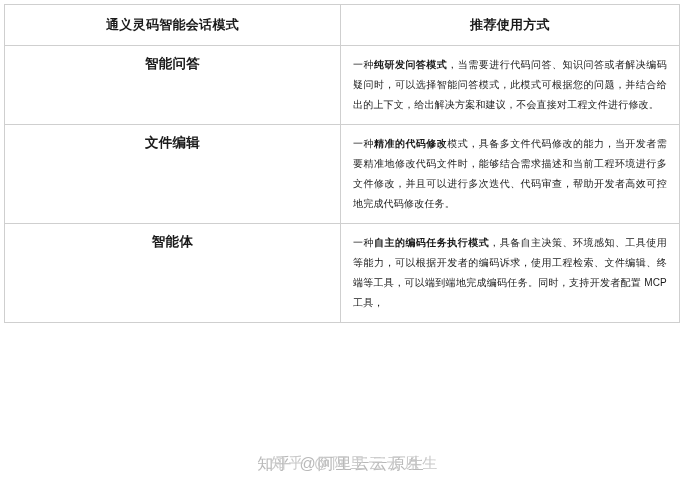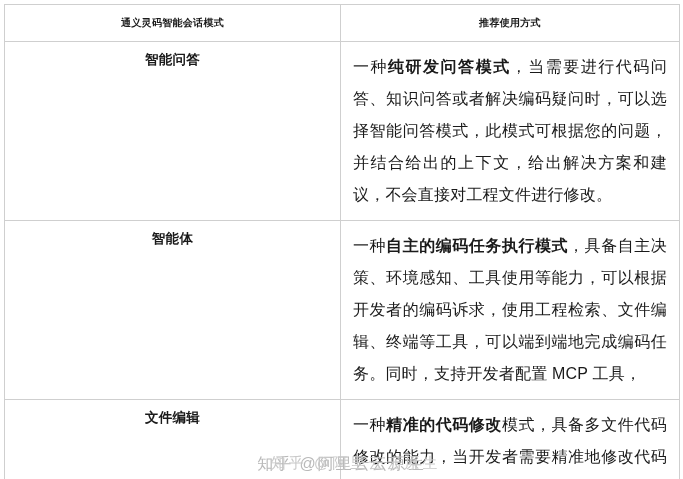--- a/index.html
+++ b/index.html
@@ -33,34 +33,34 @@
 
   table.mode-table th,
   table.mode-table td {
     border: 1px solid #cfcfcf;
     vertical-align: top;
     padding: 9px 12px;
   }
   table.mode-table thead th {
     text-align: center;
     font-weight: bold;
-    font-size: 10px;
+    font-size: 13px;
     padding: 11px 12px;
     letter-spacing: 0.3px;
   }
   td.mode-cell {
     text-align: center;
     font-weight: bold;
     font-size: 13.5px;
     padding-top: 22px;
     letter-spacing: 0.3px;
     margin-left: 15px;
   }
   td.usage-cell {
-    font-size: 16px;
+    font-size: 10px;
     line-height: 2.0;
     text-align: justify;
     text-justify: inter-ideograph;
     letter-spacing: 0.2px;
   }
   td.usage-cell .b { font-weight: bold; }
 
   
   .watermark {
     position: absolute;
@@ -104,25 +104,25 @@
         <th>通义灵码智能会话模式</th>
         <th>推荐使用方式</th>
       </tr>
     </thead>
     <tbody>
       <tr>
         <td class="mode-cell">智能问答</td>
         <td class="usage-cell"><span>一种</span><span class="b">纯研发问答模式</span><span>，当需要进行代码问答、知识问答或者解决编码疑问时，可以选择智能问答模式，此模式可根据您的问题，并结合给出的上下文，给出解决方案和建议，不会直接对工程文件进行修改。</span></td>
       </tr>
       <tr>
+        <td class="mode-cell">文件编辑</td>
+        <td class="usage-cell"><span>一种</span><span class="b">精准的代码修改</span><span>模式，具备多文件代码修改的能力，当开发者需要精准地修改代码文件时，能够结合需求描述和当前工程环境进行多文件修改，并且可以进行多次迭代、代码审查，帮助开发者高效可控地完成代码修改任务。</span></td>
+      </tr>
+      <tr>
         <td class="mode-cell">智能体</td>
         <td class="usage-cell"><span>一种</span><span class="b">自主的编码任务执行模式</span><span>，具备自主决策、环境感知、工具使用等能力，可以根据开发者的编码诉求，使用工程检索、文件编辑、终端等工具，可以端到端地完成编码任务。同时，支持开发者配置 MCP 工具，</span></td>
-      </tr>
-      <tr>
-        <td class="mode-cell">文件编辑</td>
-        <td class="usage-cell"><span>一种</span><span class="b">精准的代码修改</span><span>模式，具备多文件代码修改的能力，当开发者需要精准地修改代码文件时，能够结合需求描述和当前工程环境进行多文件修改，并且可以进行多次迭代、代码审查，帮助开发者高效可控地完成代码修改任务。</span></td>
       </tr>
     </tbody>
   </table>
 
   <div class="watermark">知乎 @阿里云云原生</div>
   <div class="watermark-2">知乎 @阿里云云原生</div>
 </div>
 
 </body></html>

